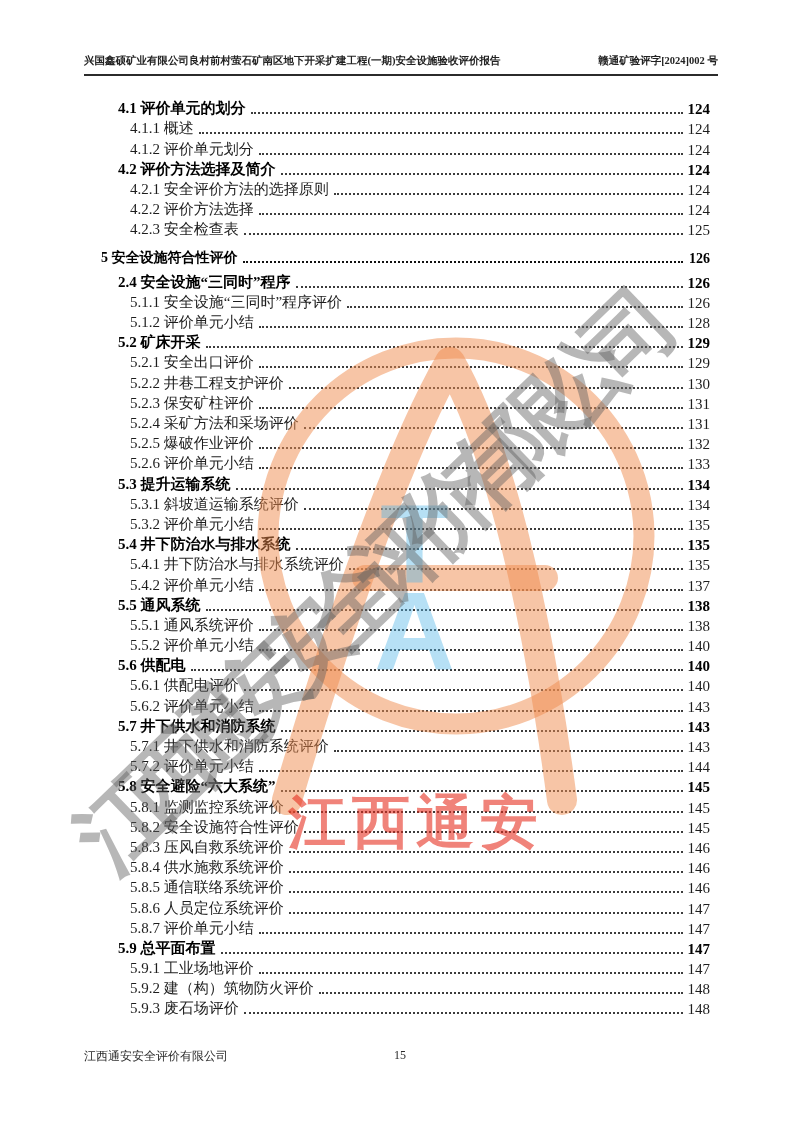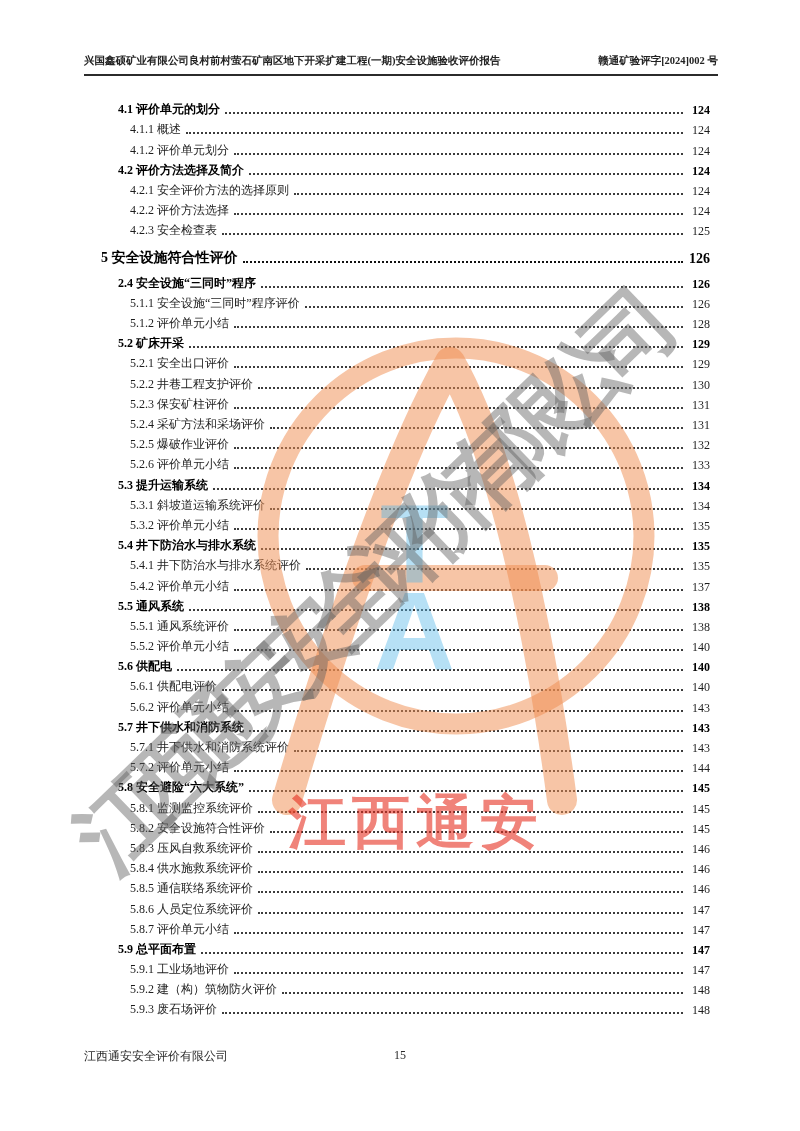--- a/index.html
+++ b/index.html
@@ -24,21 +24,21 @@
     white-space: nowrap;
   }
   
   .toc {
     position: absolute;
     left: 101px; right: 90px; top: 98px;
   }
   .row {
     display: flex; align-items: flex-end;
     height: 20.2px;
-    font-size: 12px;
+    font-size: 15px;
     white-space: nowrap;
   }
   .row .lbl { flex: 0 0 auto; }
   .row .dots {
     flex: 1 1 auto;
     border-bottom: 2px dotted #3c3c3c;
     margin: 0 3px 4px 5px;
     min-width: 10px;
   }
   .row .pg { flex: 0 0 auto; text-align: right; min-width: 24px; }

